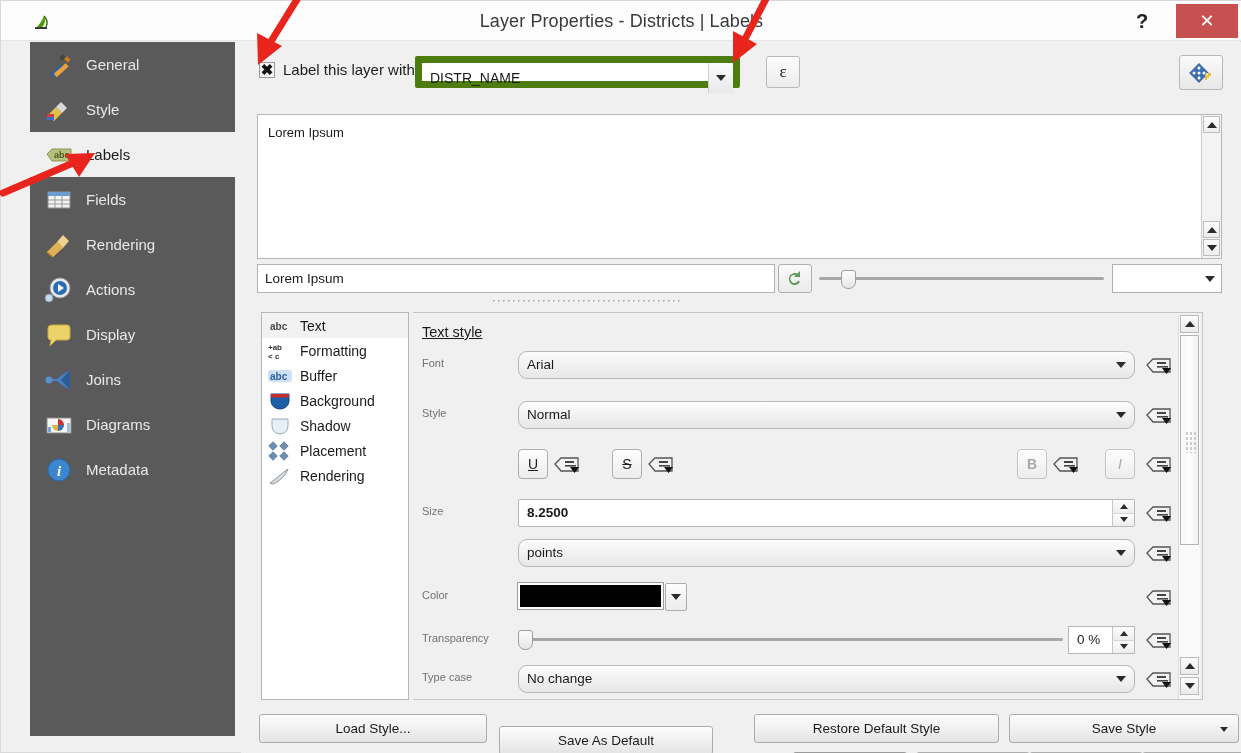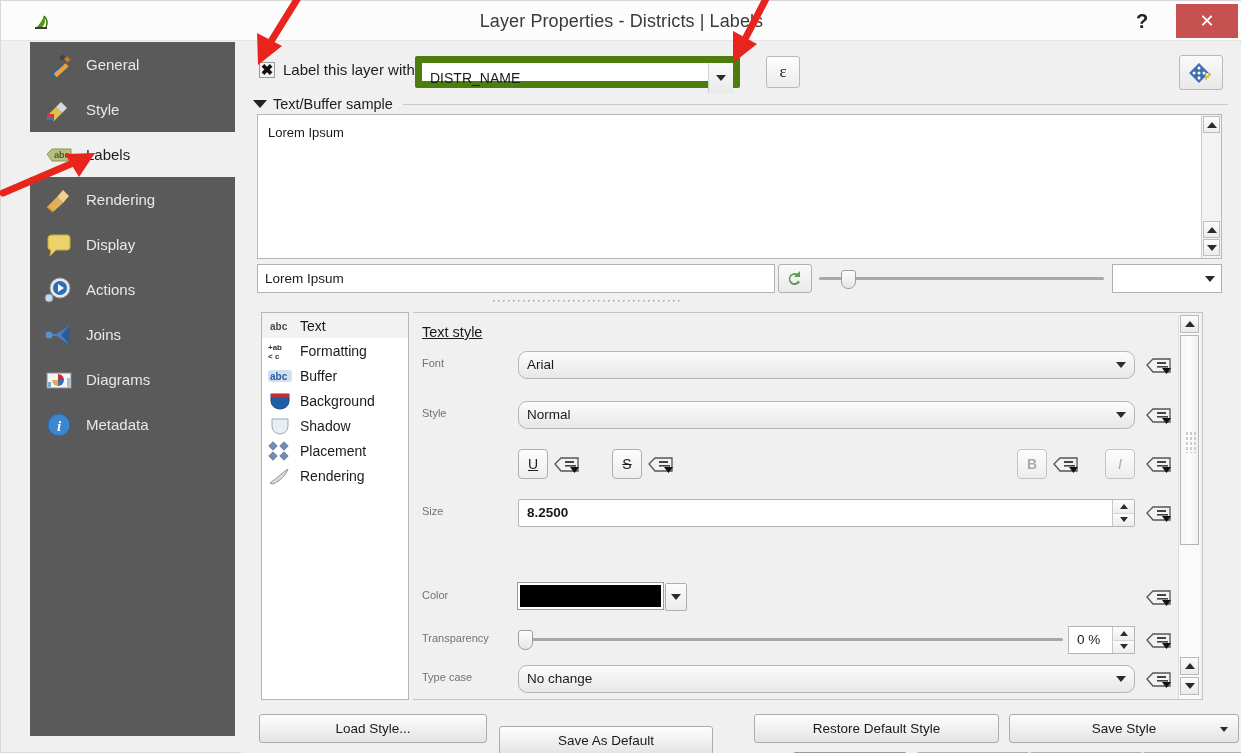--- a/index.html
+++ b/index.html
@@ -365,51 +365,64 @@
     <div class="side-item selected">
       <span class="side-ico">
         <svg width="30" height="30" viewBox="0 0 30 30">
           <path d="M3 14 L8 9 L27 9 L27 21 L8 21 Z" fill="#b9bf7e" stroke="#8d9452" stroke-width="1"></path>
           <text x="10" y="18" font-family="Liberation Sans, sans-serif" font-size="9" font-weight="bold" fill="#4a5b1e">abc</text>
         </svg>
       </span>
       <span class="side-label">Labels</span>
     </div>
 
+    <div class="side-item">
+      <span class="side-ico">
+        <svg width="30" height="30" viewBox="0 0 30 30">
+          <rect x="4" y="7" width="22" height="16" fill="#f2f2f2" stroke="#8e8e8e"></rect>
+          <rect x="4" y="7" width="22" height="4" fill="#6d9ccf"></rect>
+          <line x1="11" y1="11" x2="11" y2="23" stroke="#9a9a9a"></line>
+          <line x1="18" y1="11" x2="18" y2="23" stroke="#9a9a9a"></line>
+          <line x1="4" y1="15" x2="26" y2="15" stroke="#9a9a9a"></line>
+          <line x1="4" y1="19" x2="26" y2="19" stroke="#9a9a9a"></line>
+        </svg>
+      </span>
+      <span class="side-label">Fields</span>
+    </div>
 
     <div class="side-item">
       <span class="side-ico">
         <svg width="30" height="30" viewBox="0 0 30 30">
           <path d="M3 22 L13 12 L19 18 L9 27 Z" fill="#e0b155"></path>
           <path d="M13 12 L19 5 L25 11 L19 18 Z" fill="#f0d08c"></path>
           <path d="M3 22 L9 27" stroke="#c08e2c" stroke-width="1.5"></path>
         </svg>
       </span>
       <span class="side-label">Rendering</span>
-    </div>
-
-    <div class="side-item">
-      <span class="side-ico">
-        <svg width="30" height="30" viewBox="0 0 30 30">
-          <path d="M4 8 Q4 5 8 5 L23 5 Q26 5 26 8 L26 17 Q26 20 23 20 L12 20 L6 26 L7 20 Q4 20 4 17 Z" fill="#ecd26a" stroke="#c8ab38" stroke-width="1"></path>
-        </svg>
-      </span>
-      <span class="side-label">Display</span>
     </div>
 
     <div class="side-item">
       <span class="side-ico">
         <svg width="30" height="30" viewBox="0 0 30 30">
           <circle cx="16" cy="13" r="10" fill="#e9e9e9" stroke="#9a9a9a"></circle>
           <circle cx="16" cy="13" r="7" fill="#2b6cb8"></circle>
           <path d="M14 9 L20 13 L14 17 Z" fill="#ffffff"></path>
           <circle cx="5" cy="23" r="4" fill="#c9d8ea" stroke="#7d94ad"></circle>
         </svg>
       </span>
       <span class="side-label">Actions</span>
+    </div>
+
+    <div class="side-item">
+      <span class="side-ico">
+        <svg width="30" height="30" viewBox="0 0 30 30">
+          <path d="M4 8 Q4 5 8 5 L23 5 Q26 5 26 8 L26 17 Q26 20 23 20 L12 20 L6 26 L7 20 Q4 20 4 17 Z" fill="#ecd26a" stroke="#c8ab38" stroke-width="1"></path>
+        </svg>
+      </span>
+      <span class="side-label">Display</span>
     </div>
 
     <div class="side-item">
       <span class="side-ico">
         <svg width="30" height="30" viewBox="0 0 30 30">
           <path d="M26 5 L26 25 L11 15 Z" fill="#4a7fc1"></path>
           <path d="M26 5 L26 25 L17 15 Z" fill="#2c5c96"></path>
           <rect x="8" y="14" width="6" height="2" fill="#4a7fc1"></rect>
           <circle cx="5" cy="15" r="3.5" fill="#5b90cf"></circle>
         </svg>
@@ -469,25 +482,20 @@
             <circle cx="11" cy="13" r="1.5" fill="#fff"></circle>
             <circle cx="7.5" cy="16.5" r="1.5" fill="#fff"></circle>
               <circle cx="14.5" cy="16.5" r="1.5" fill="#fff"></circle>
           </g>
           <path d="M18 13 h5 v3 h-2 v2 h-2 v2 h-2 v-4 z" fill="#e8c233"></path>
           <circle cx="19" cy="14.5" r="1" fill="#fff"></circle>
         </svg>
       </div>
     </div>
 
-    <div id="sample-header">
-      <i id="sample-caret"></i>
-      <span id="sample-title">Text/Buffer sample</span>
-      <span id="sample-rule"></span>
-    </div>
 
     <div id="preview-box">
       <div id="preview-text">Lorem Ipsum</div>
       <div class="vscroll-mini">
         <div class="sb-arrow" style="top:1px;">
             <i class="tri-up"></i>
           </div>
         <div class="sb-arrow" style="top:106px;">
             <i class="tri-up"></i>
           </div>
@@ -696,20 +704,36 @@
         <span class="ddbtn" style="left:732px; top:2px;">
           <svg width="28" height="24" viewBox="0 0 28 24">
             <path d="M2 12 L8 6 L25 6 L25 19 L8 19 Z" fill="#f2f2f2" stroke="#555" stroke-width="1.3"></path>
             <rect x="12" y="9" width="9" height="2" fill="#444"></rect>
               <rect x="12" y="13" width="11" height="1.6" fill="#444"></rect>
             <path d="M17 15 L26 15 L21.5 21 Z" fill="#111"></path>
           </svg>
         </span>
       </div>
 
+      <div class="frow" style="top:226px;">
+        <div class="fcombo">
+          <span class="fcombo-val">points</span>
+          <span class="fcombo-arrow">
+              <i class="tri-down"></i>
+            </span>
+        </div>
+        <span class="ddbtn" style="left:732px; top:2px;">
+          <svg width="28" height="24" viewBox="0 0 28 24">
+            <path d="M2 12 L8 6 L25 6 L25 19 L8 19 Z" fill="#f2f2f2" stroke="#555" stroke-width="1.3"></path>
+            <rect x="12" y="9" width="9" height="2" fill="#444"></rect>
+              <rect x="12" y="13" width="11" height="1.6" fill="#444"></rect>
+            <path d="M17 15 L26 15 L21.5 21 Z" fill="#111"></path>
+          </svg>
+        </span>
+      </div>
 
       <div class="frow" style="top:270px;">
         <span class="flabel">Color</span>
         <div id="color-swatch"></div>
         <div id="color-arrow-btn">
             <i class="tri-down"></i>
           </div>
         <span class="ddbtn" style="left:732px; top:2px;">
           <svg width="28" height="24" viewBox="0 0 28 24">
             <path d="M2 12 L8 6 L25 6 L25 19 L8 19 Z" fill="#f2f2f2" stroke="#555" stroke-width="1.3"></path>

